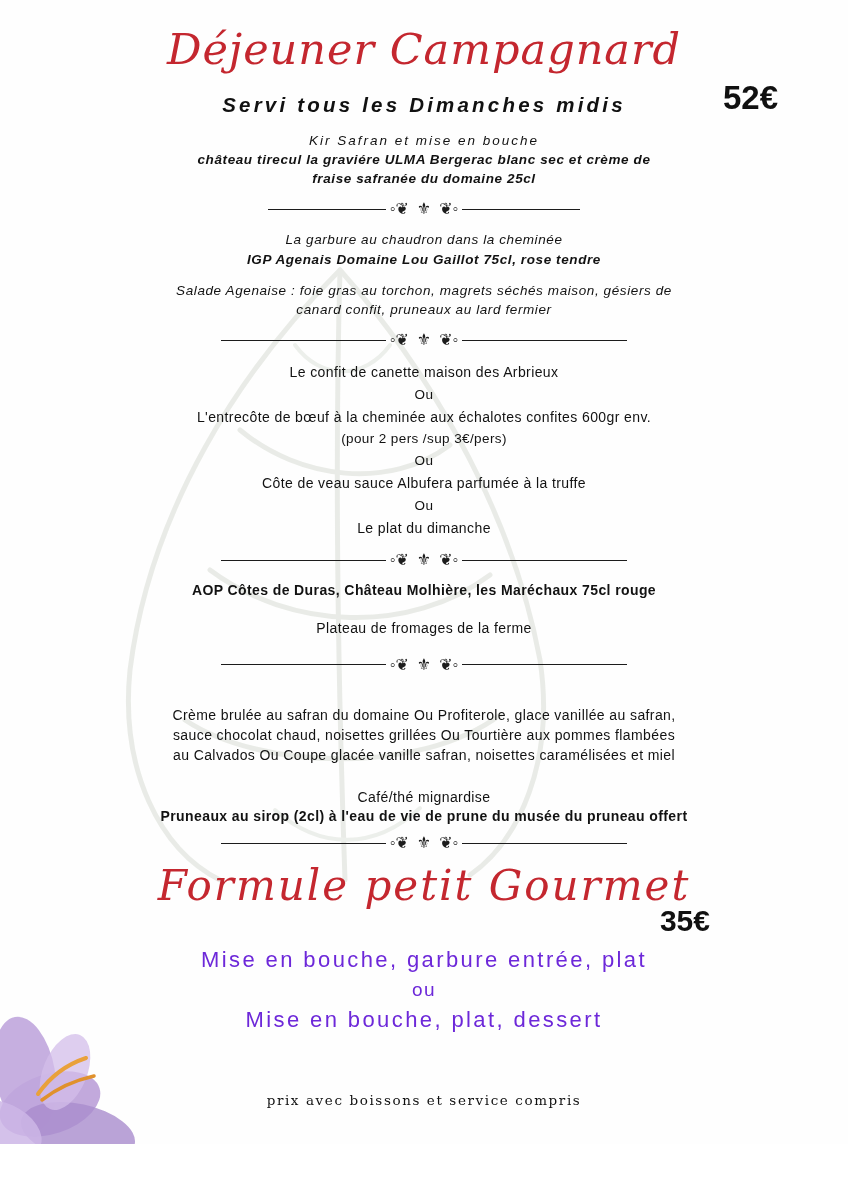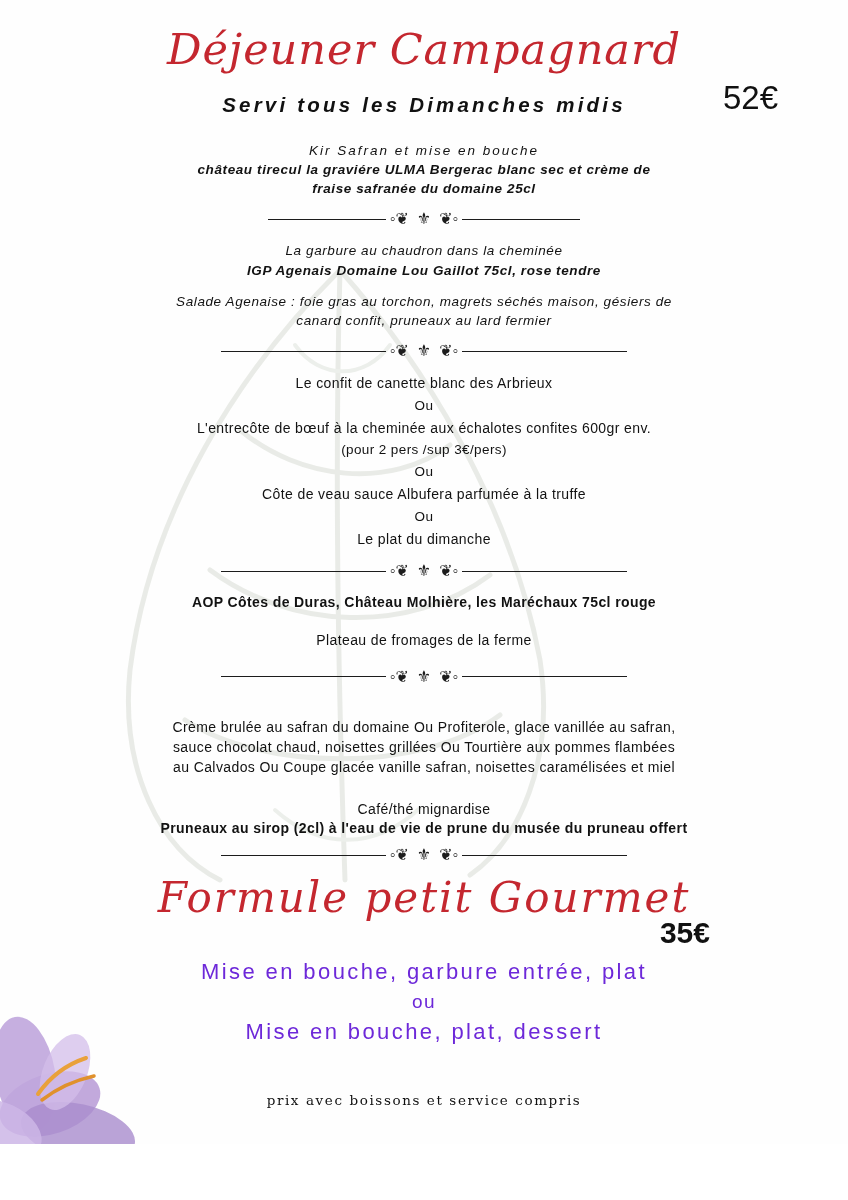--- a/index.html
+++ b/index.html
@@ -83,29 +83,29 @@
     letter-spacing: 3.2px;
     color: #111;
     padding-top: 8px;
   }
 
   #price-main {
     position: absolute;
     right: 10px;
     top: -6px;
     font-size: 33px;
-    font-weight: normal;
+    font-weight: bold;
     letter-spacing: 0px;
     color: #111;
     margin-left: 27px;
   }
 
   .block {
     text-align: center;
-    margin-top: 14px;
+    margin-top: 4px;
   }
 
   .line {
     font-size: 13.5px;
     line-height: 1.42;
     letter-spacing: 0.6px;
   }
 
   .line.italic { font-style: italic; }
   .line.bold { font-weight: bold; }
@@ -254,21 +254,21 @@
 
     <div class="divider w-wide">
       <span class="rule"></span>
       <span class="orn">◦❦</span>
       <span class="orn">⚜</span>
       <span class="orn">❦◦</span>
       <span class="rule"></span>
     </div>
 
     <div class="block course">
-      <div class="line normal big">Le confit de canette blanc des Arbrieux</div>
+      <div class="line normal big">Le confit de canette maison des Arbrieux</div>
       <div class="line normal ou">Ou</div>
       <div class="line normal big">L'entrecôte de bœuf à la cheminée aux échalotes confites 600gr env.</div>
       <div class="line normal">(pour 2 pers /sup 3€/pers)</div>
       <div class="line normal ou">Ou</div>
       <div class="line normal big">Côte de veau sauce Albufera parfumée à la truffe</div>
       <div class="line normal ou">Ou</div>
       <div class="line normal big">Le plat du dimanche</div>
     </div>
 
     <div class="divider w-wide">

